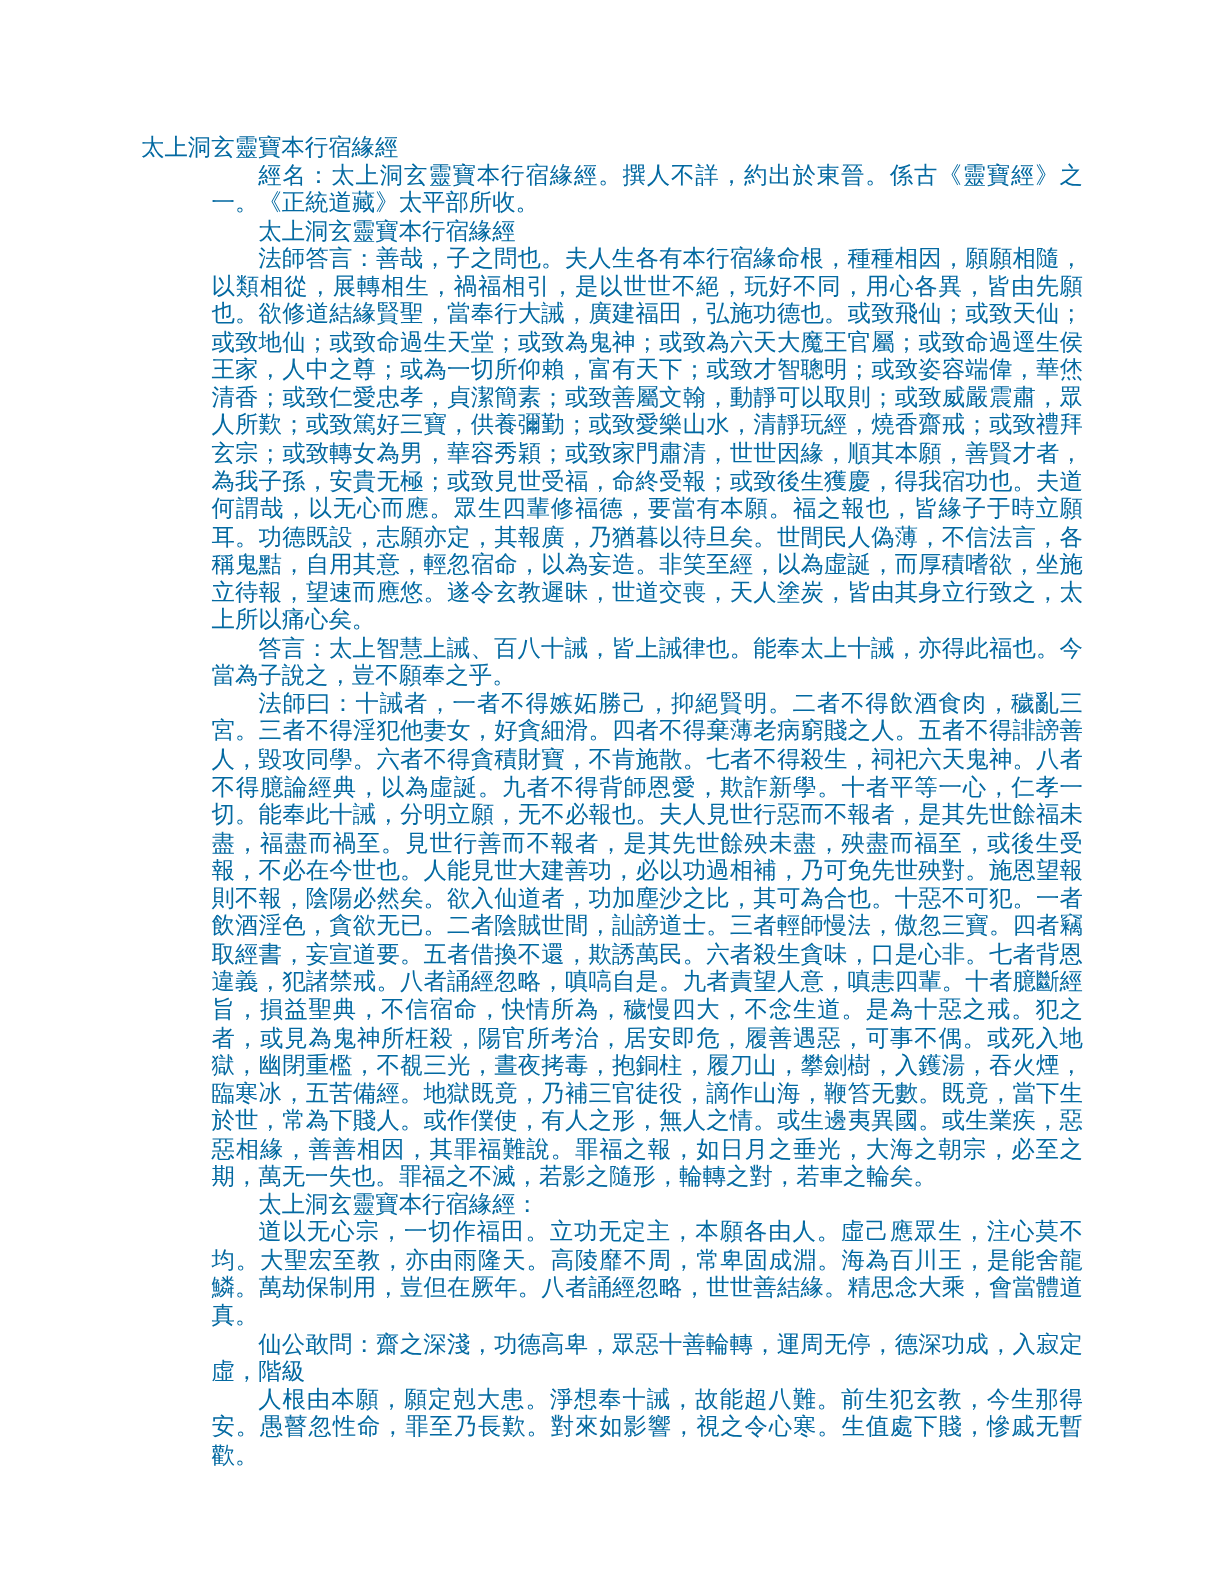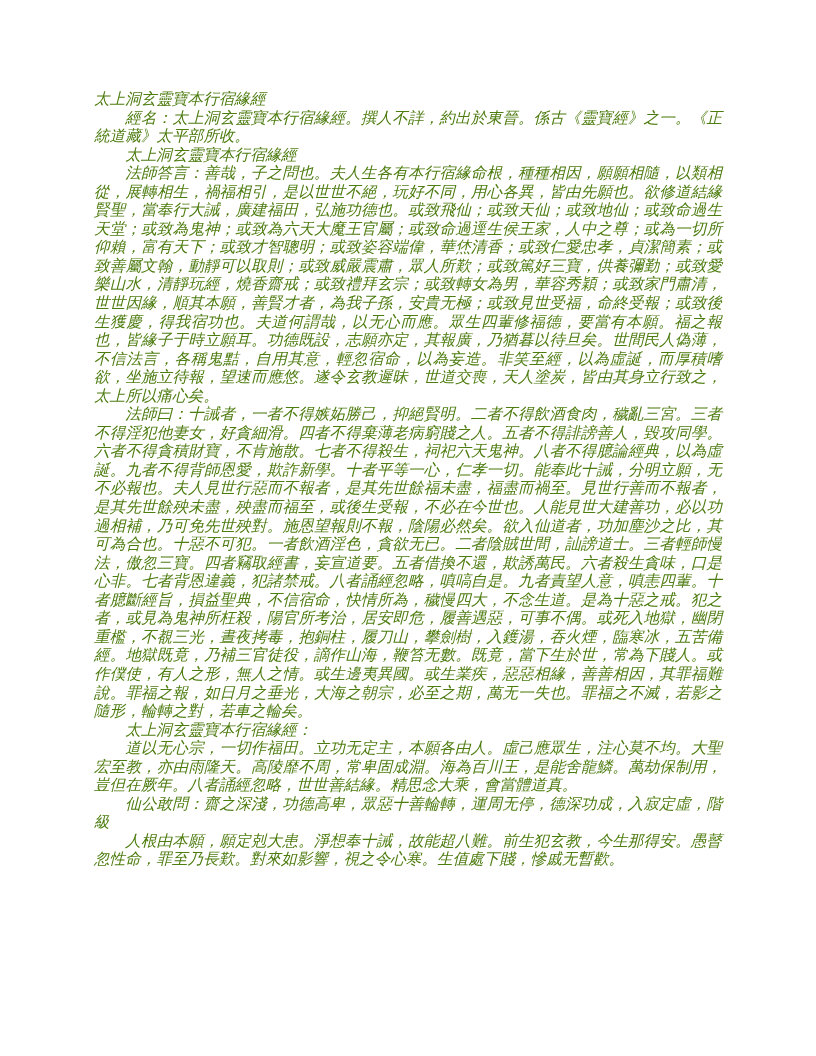--- a/index.html
+++ b/index.html
@@ -21,35 +21,36 @@
   }
   .doc p {
     margin: 0;
     padding: 0;
     font-size: 15.6px;
     line-height: 18.55px;
     text-align: justify;
     text-justify: inter-ideograph;
     word-break: break-all;
     overflow-wrap: break-word;
-    color: #4d7c0f;
-    font-style: italic;
+    color: #0369a1;
   }
   .doc p.indent {
     text-indent: 2em;
+    margin-left: 47px;
   }
 </style>
 </head>
 <body>
 
 <div class="page">
   <div class="doc">
     <p>太上洞玄靈寶本行宿緣經</p>
     <p class="indent">經名：太上洞玄靈寶本行宿緣經。撰人不詳，約出於東晉。係古《靈寶經》之一。《正統道藏》太平部所收。</p>
     <p class="indent">太上洞玄靈寶本行宿緣經</p>
     <p class="indent">法師答言：善哉，子之問也。夫人生各有本行宿緣命根，種種相因，願願相隨，以類相從，展轉相生，禍福相引，是以世世不絕，玩好不同，用心各異，皆由先願也。欲修道結緣賢聖，當奉行大誡，廣建福田，弘施功德也。或致飛仙；或致天仙；或致地仙；或致命過生天堂；或致為鬼神；或致為六天大魔王官屬；或致命過逕生侯王家，人中之尊；或為一切所仰賴，富有天下；或致才智聰明；或致姿容端偉，華烋清香；或致仁愛忠孝，貞潔簡素；或致善屬文翰，動靜可以取則；或致威嚴震肅，眾人所歎；或致篤好三寶，供養彌勤；或致愛樂山水，清靜玩經，燒香齋戒；或致禮拜玄宗；或致轉女為男，華容秀穎；或致家門肅清，世世因緣，順其本願，善賢才者，為我子孫，安貴无極；或致見世受福，命終受報；或致後生獲慶，得我宿功也。夫道何謂哉，以无心而應。眾生四輩修福德，要當有本願。福之報也，皆緣子于時立願耳。功德既設，志願亦定，其報廣，乃猶暮以待旦矣。世間民人偽薄，不信法言，各稱鬼黠，自用其意，輕忽宿命，以為妄造。非笑至經，以為虛誕，而厚積嗜欲，坐施立待報，望速而應悠。遂令玄教遲昧，世道交喪，天人塗炭，皆由其身立行致之，太上所以痛心矣。</p>
+    <p class="indent">答言：太上智慧上誡、百八十誡，皆上誡律也。能奉太上十誡，亦得此福也。今當為子說之，豈不願奉之乎。</p>
     <p class="indent">法師曰：十誡者，一者不得嫉妬勝己，抑絕賢明。二者不得飲酒食肉，穢亂三宮。三者不得淫犯他妻女，好貪細滑。四者不得棄薄老病窮賤之人。五者不得誹謗善人，毀攻同學。六者不得貪積財寶，不肯施散。七者不得殺生，祠祀六天鬼神。八者不得臆論經典，以為虛誕。九者不得背師恩愛，欺詐新學。十者平等一心，仁孝一切。能奉此十誡，分明立願，无不必報也。夫人見世行惡而不報者，是其先世餘福未盡，福盡而禍至。見世行善而不報者，是其先世餘殃未盡，殃盡而福至，或後生受報，不必在今世也。人能見世大建善功，必以功過相補，乃可免先世殃對。施恩望報則不報，陰陽必然矣。欲入仙道者，功加塵沙之比，其可為合也。十惡不可犯。一者飲酒淫色，貪欲无已。二者陰賊世間，訕謗道士。三者輕師慢法，傲忽三寶。四者竊取經書，妄宣道要。五者借換不還，欺誘萬民。六者殺生貪味，口是心非。七者背恩違義，犯諸禁戒。八者誦經忽略，嗔嗃自是。九者責望人意，嗔恚四輩。十者臆斷經旨，損益聖典，不信宿命，快情所為，穢慢四大，不念生道。是為十惡之戒。犯之者，或見為鬼神所枉殺，陽官所考治，居安即危，履善遇惡，可事不偶。或死入地獄，幽閉重檻，不覩三光，晝夜拷毒，抱銅柱，履刀山，攀劍樹，入鑊湯，吞火煙，臨寒冰，五苦備經。地獄既竟，乃補三官徒役，謫作山海，鞭笞无數。既竟，當下生於世，常為下賤人。或作僕使，有人之形，無人之情。或生邊夷異國。或生業疾，惡惡相緣，善善相因，其罪福難說。罪福之報，如日月之垂光，大海之朝宗，必至之期，萬无一失也。罪福之不滅，若影之隨形，輪轉之對，若車之輪矣。</p>
     <p class="indent">太上洞玄靈寶本行宿緣經：</p>
     <p class="indent">道以无心宗，一切作福田。立功无定主，本願各由人。虛己應眾生，注心莫不均。大聖宏至教，亦由雨隆天。高陵靡不周，常卑固成淵。海為百川王，是能舍龍鱗。萬劫保制用，豈但在厥年。八者誦經忽略，世世善結緣。精思念大乘，會當體道真。</p>
     <p class="indent">仙公敢問：齋之深淺，功德高卑，眾惡十善輪轉，運周无停，德深功成，入寂定虛，階級</p>
     <p class="indent">人根由本願，願定剋大患。淨想奉十誡，故能超八難。前生犯玄教，今生那得安。愚瞽忽性命，罪至乃長歎。對來如影響，視之令心寒。生值處下賤，慘戚无暫歡。</p>
   </div>
 </div>
 
 </body></html>

